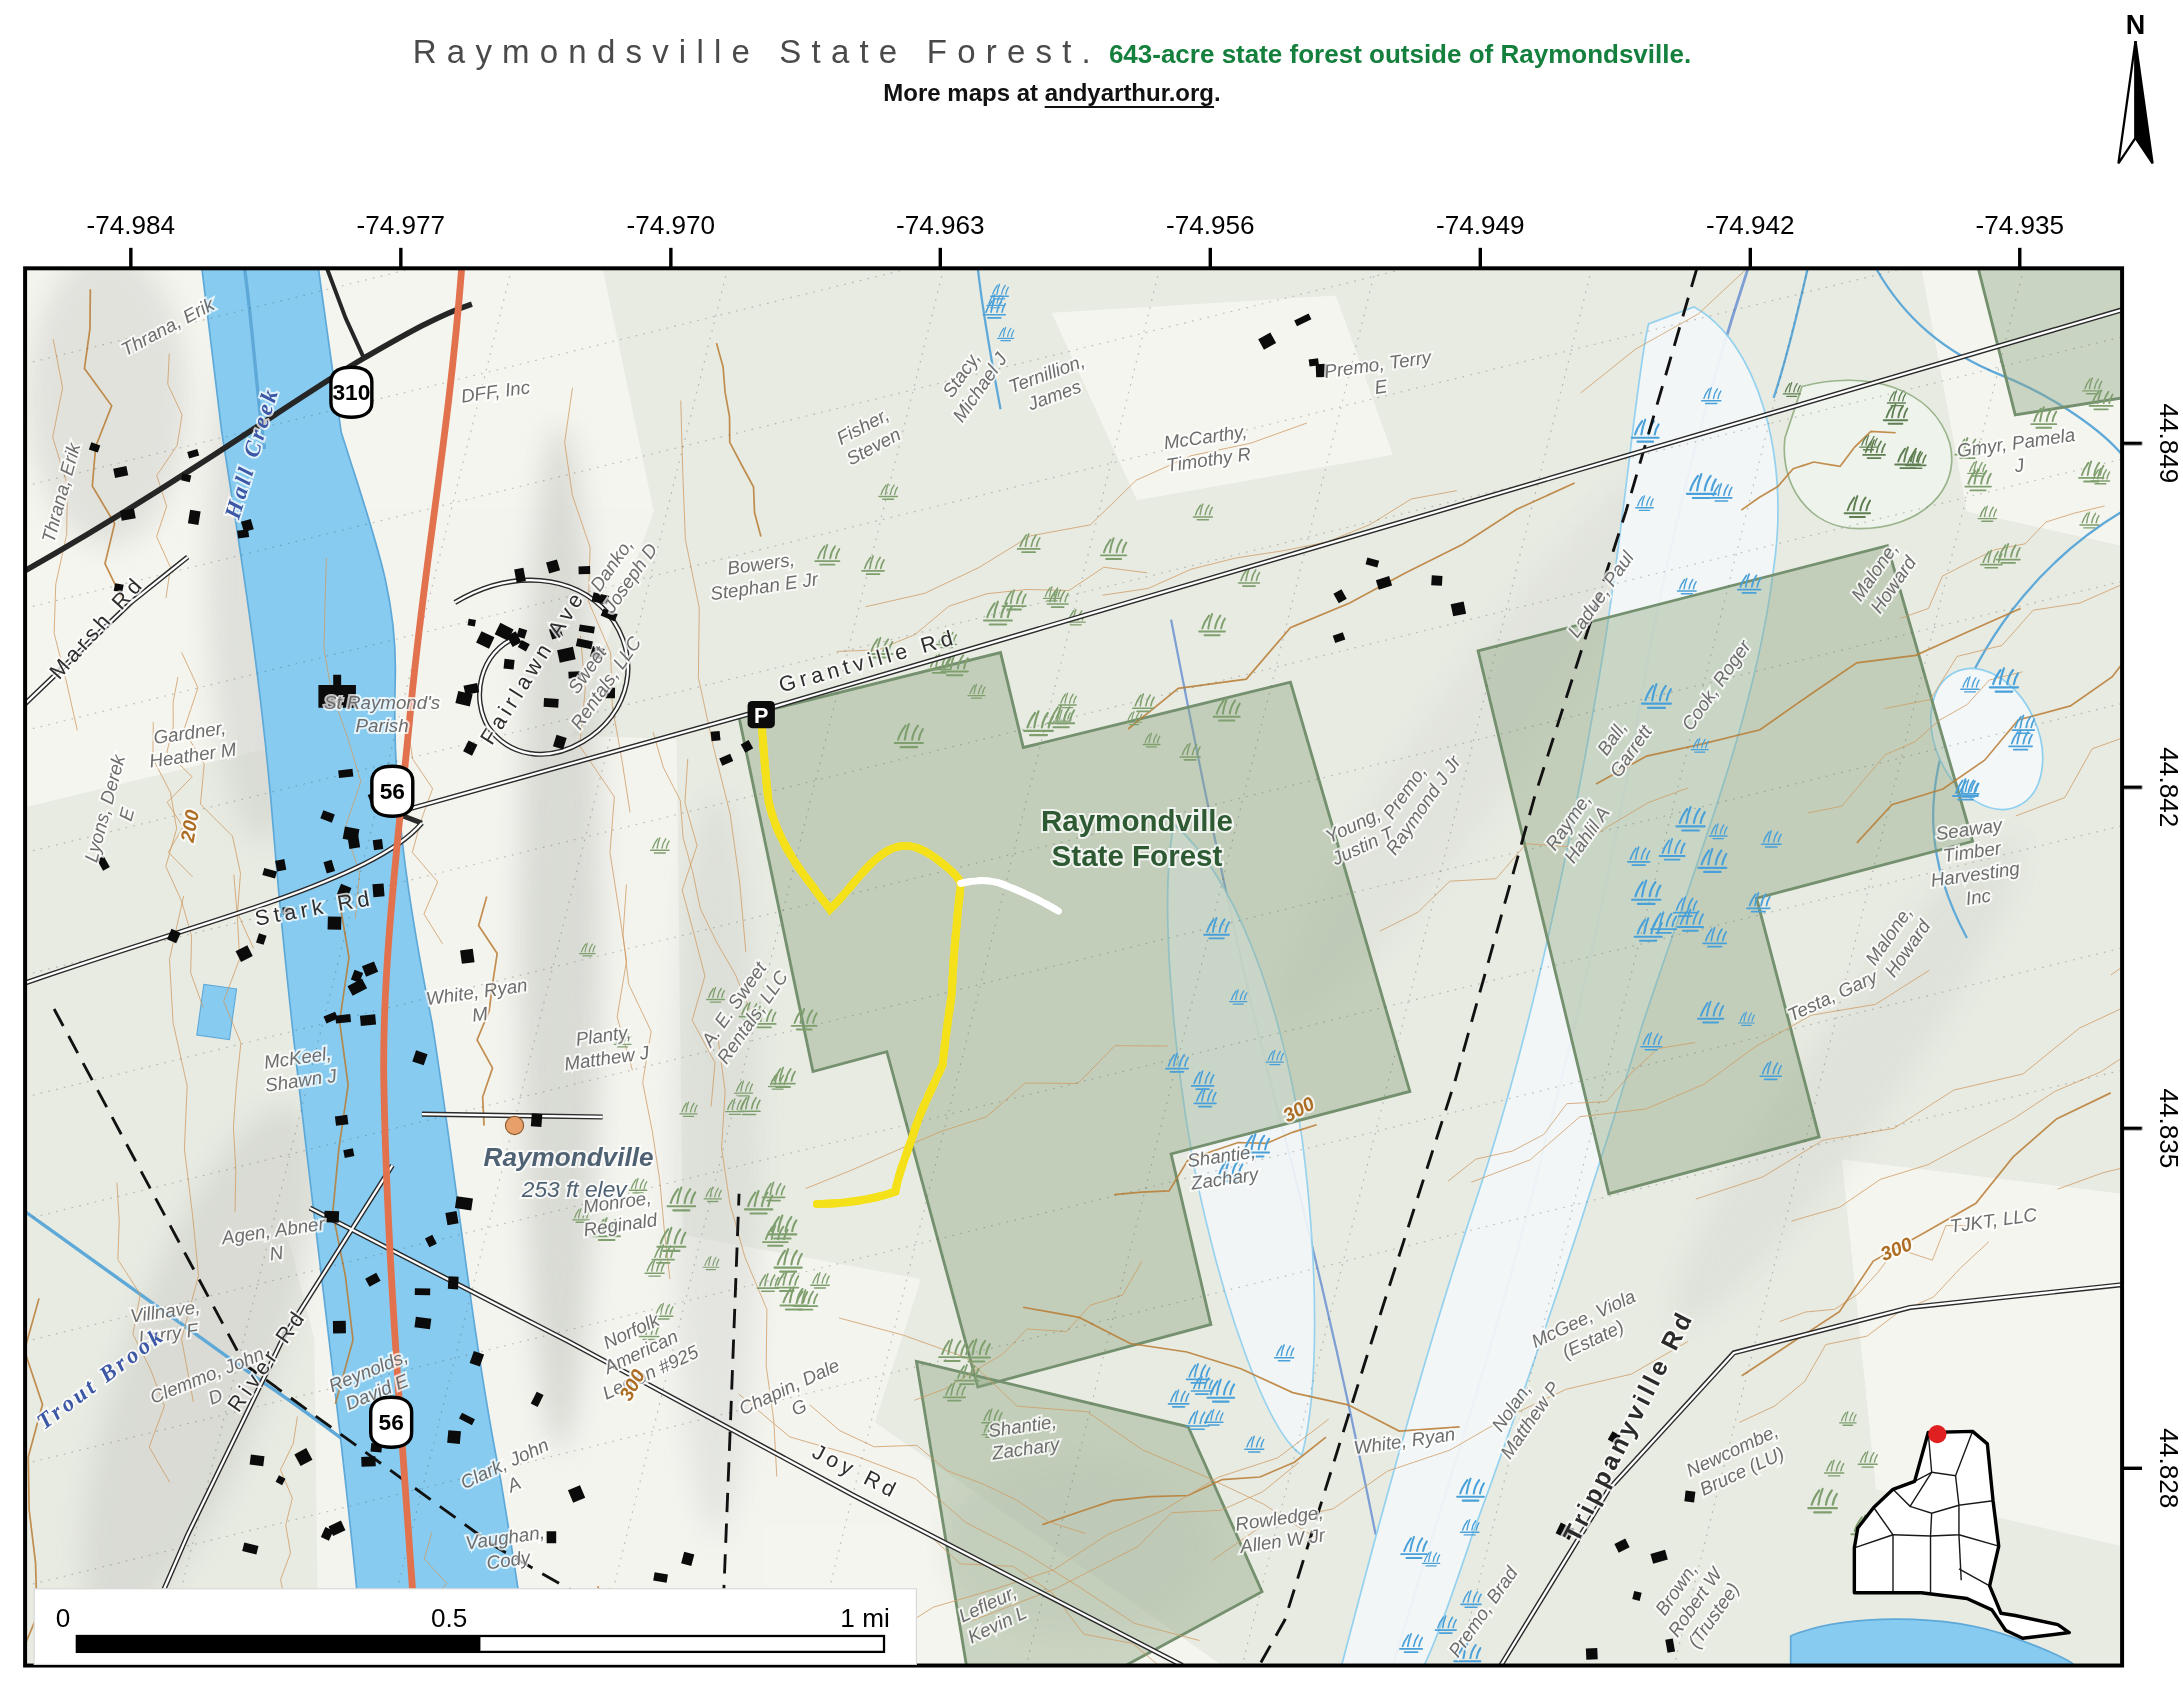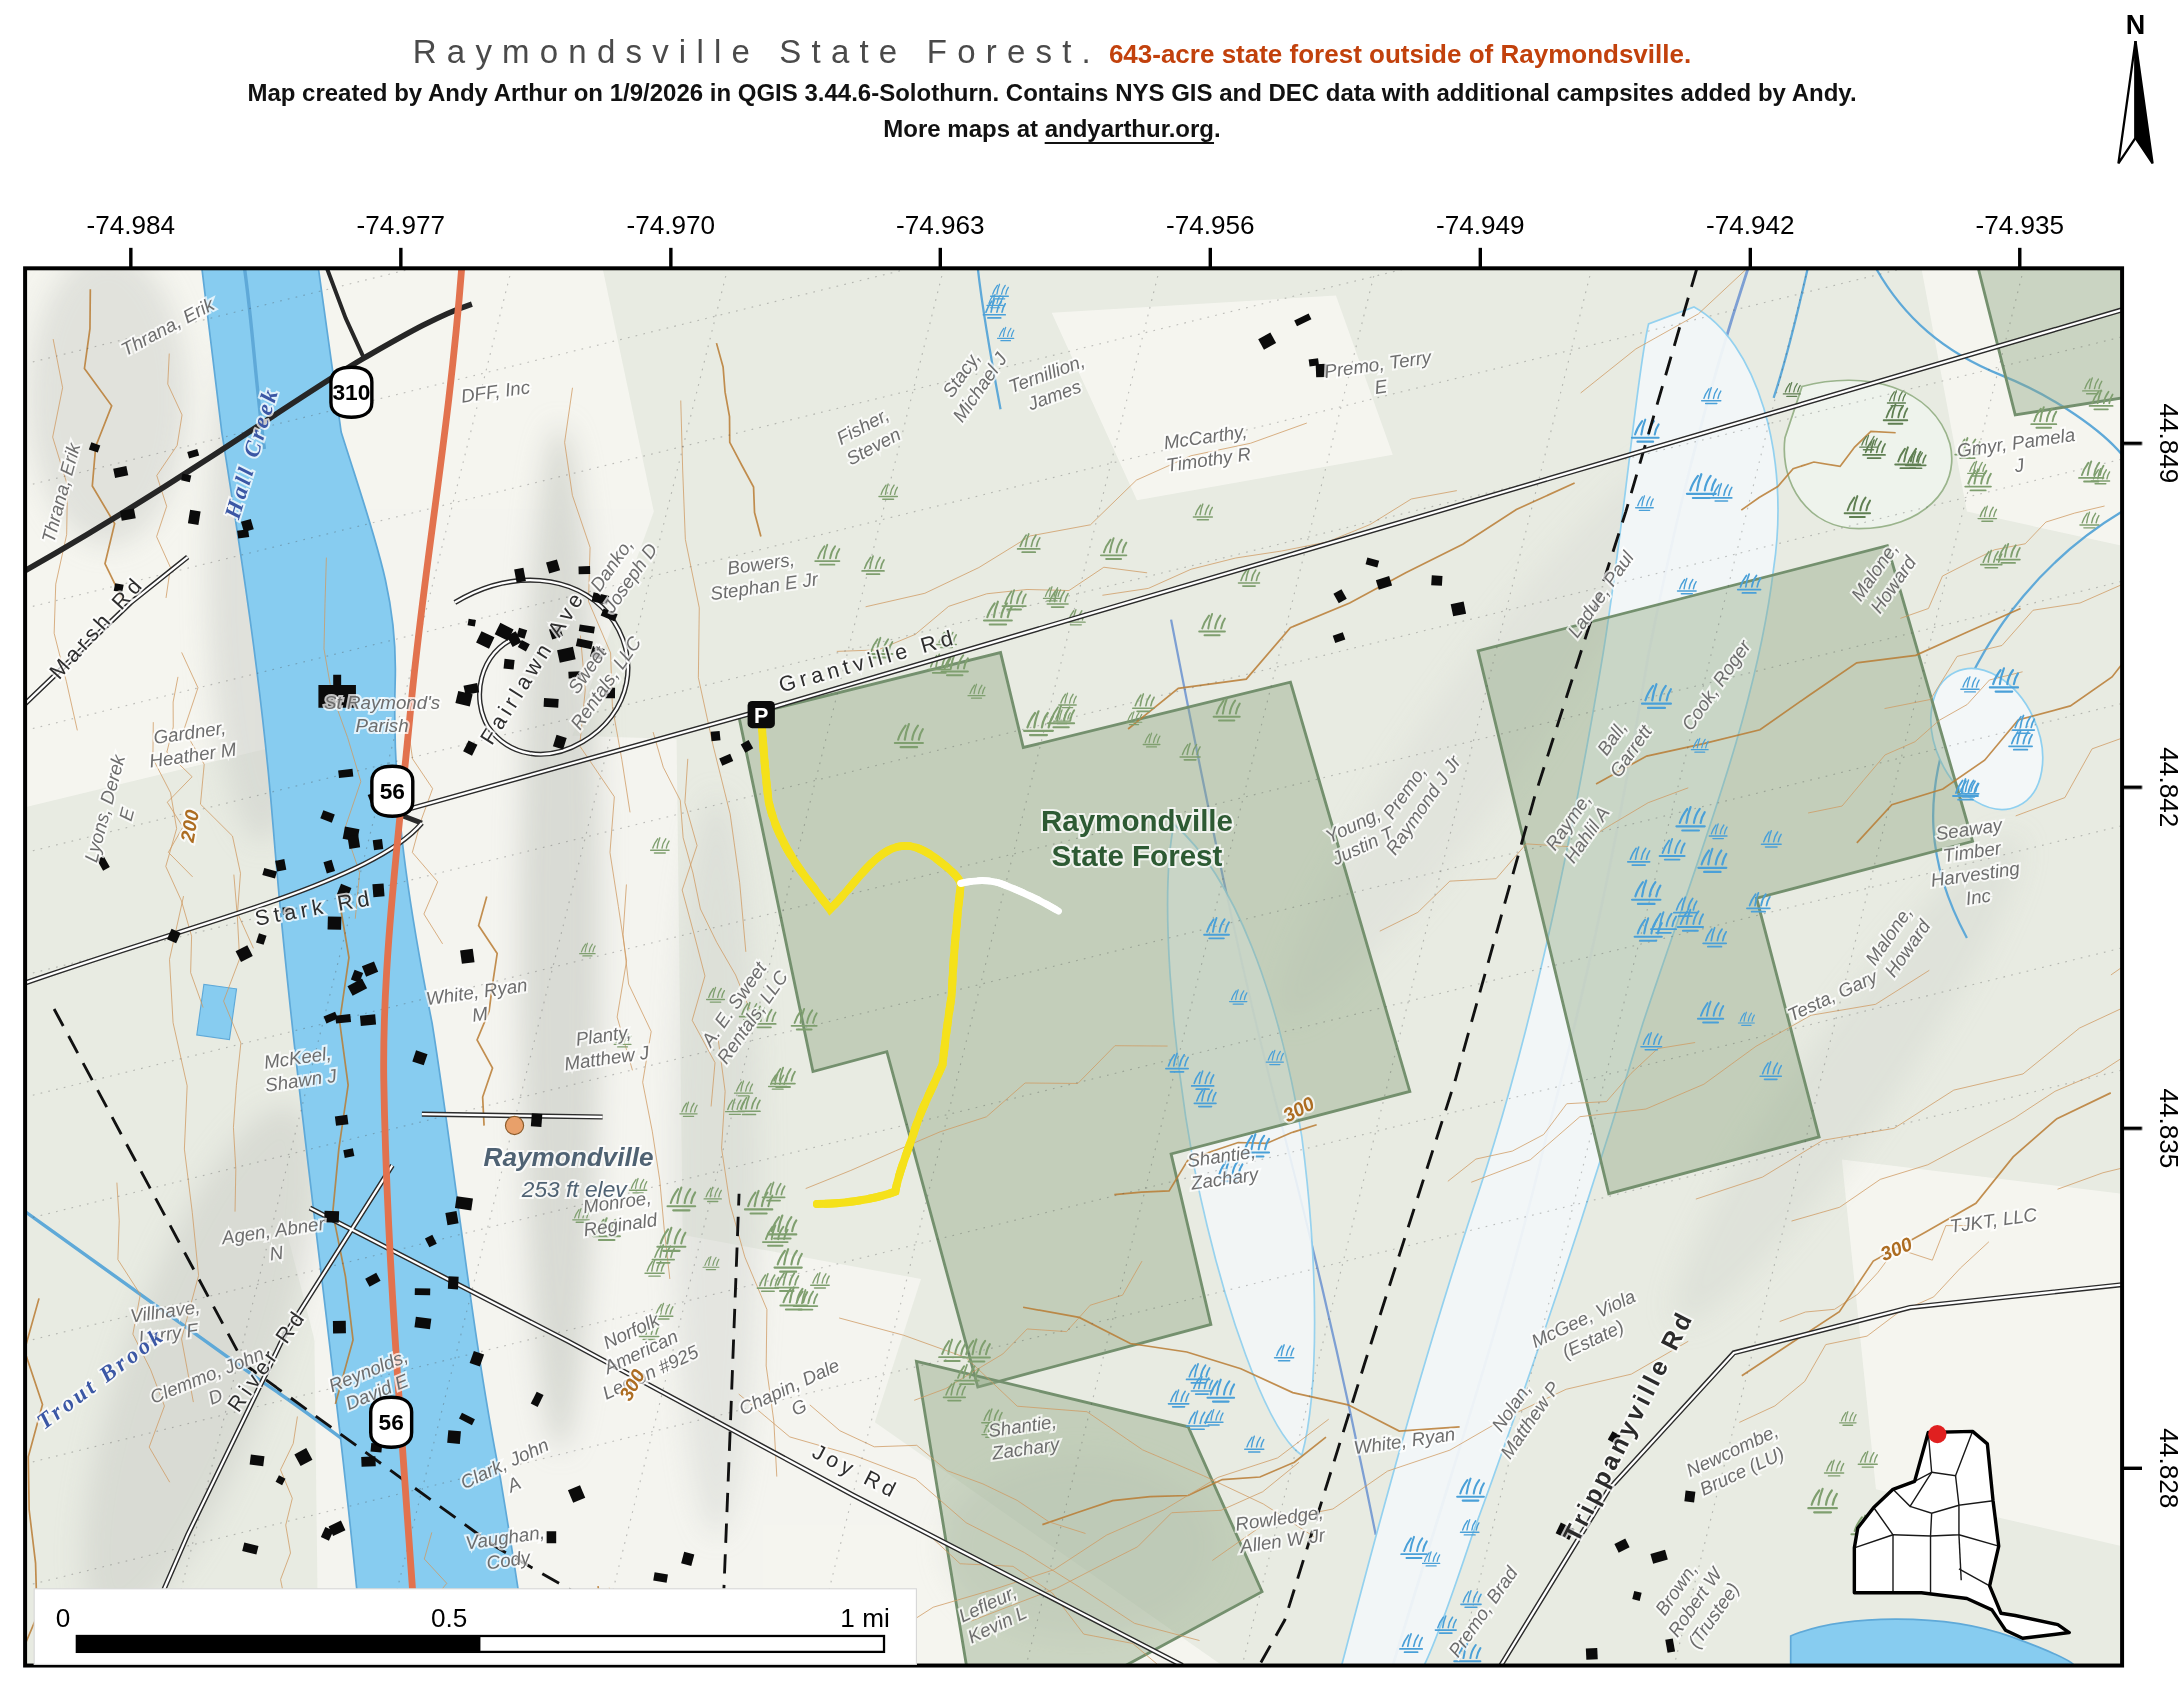--- a/index.html
+++ b/index.html
@@ -1,21 +1,21 @@
 <!DOCTYPE html>
 <html style="font-size:9px"><head>
 <meta charset="utf-8">
 <style>
   html,body{margin:0;padding:0;background:#ffffff;}
   .page{position:relative;width:2183px;height:1686px;background:#ffffff;overflow:hidden;
         font-family:"Liberation Sans",sans-serif;}
   
   .hdr{position:absolute;left:0;top:33px;width:2104px;text-align:center;}
   .hdr .t1{font-size:33px;color:#4a4a4a;letter-spacing:10.2px;font-weight:500;margin-top:40px;}
-  .hdr .t2{font-size:26px;color:#c2410c;font-weight:700;letter-spacing:0px;margin-left:8px;}
+  .hdr .t2{font-size:26px;color:#15803d;font-weight:700;letter-spacing:0px;margin-left:8px;}
   .hdr .ln{font-size:24px;color:#111;font-weight:600;margin-top:8px;letter-spacing:0;}
   .hdr a{color:#111;text-underline-offset:4.5px;}
   
   .north{position:absolute;right:16px;top:10.2px;width:63px;text-align:center;}
   .north .n{font-size:27px;font-weight:700;color:#000;}
   
   text{font-family:"Liberation Sans",sans-serif;}
   .axis{font-size:46px;fill:#000;font-weight:500;}
   .owner{font-size:33px;fill:#6d6d6d;font-style:italic;}
   .roadlbl{font-size:38px;fill:#2e2e2e;letter-spacing:8px;font-weight:500;}
@@ -30,21 +30,20 @@
   .scalenum{font-size:46px;fill:#000;}
   .halo{paint-order:stroke;stroke:#ffffff;stroke-width:7px;stroke-opacity:.75;}
 </style>
 </head>
 <body>
 
 <div class="page">
 
   <div class="hdr">
     <div><span class="t1" style="letter-spacing:10.2px">Raymondsville State Forest.</span><span class="t2">643-acre state forest outside of Raymondsville.</span></div>
-    <div class="ln">Map created by Andy Arthur on 1/9/2026 in QGIS 3.44.6-Solothurn. Contains NYS GIS and DEC data with additional campsites added by Andy.</div>
     <div class="ln"><span>More maps at </span><a href="#">andyarthur.org</a><span>.</span></div>
   </div>
 
   <div class="north">
     <div class="n">N</div>
     <svg width="63" height="131" viewBox="0 0 110 230">
       <polygon points="55,0 25,215 55,170" fill="#ffffff" stroke="#000" stroke-width="4"></polygon>
       <polygon points="55,0 85,215 55,170" fill="#000" stroke="#000" stroke-width="4"></polygon>
     </svg>
   </div>

